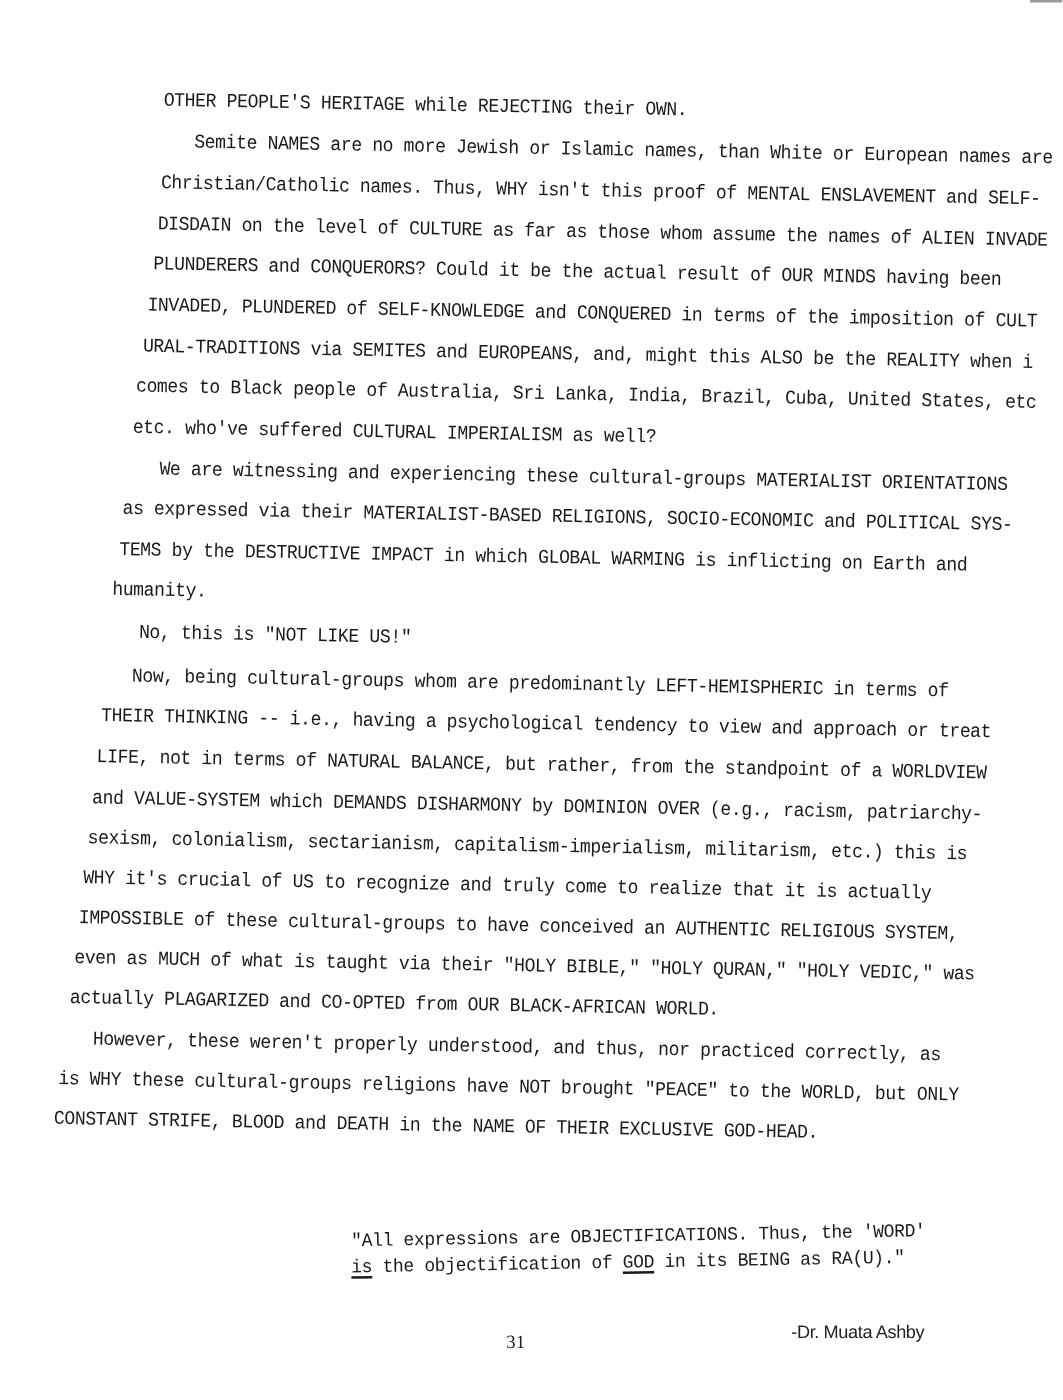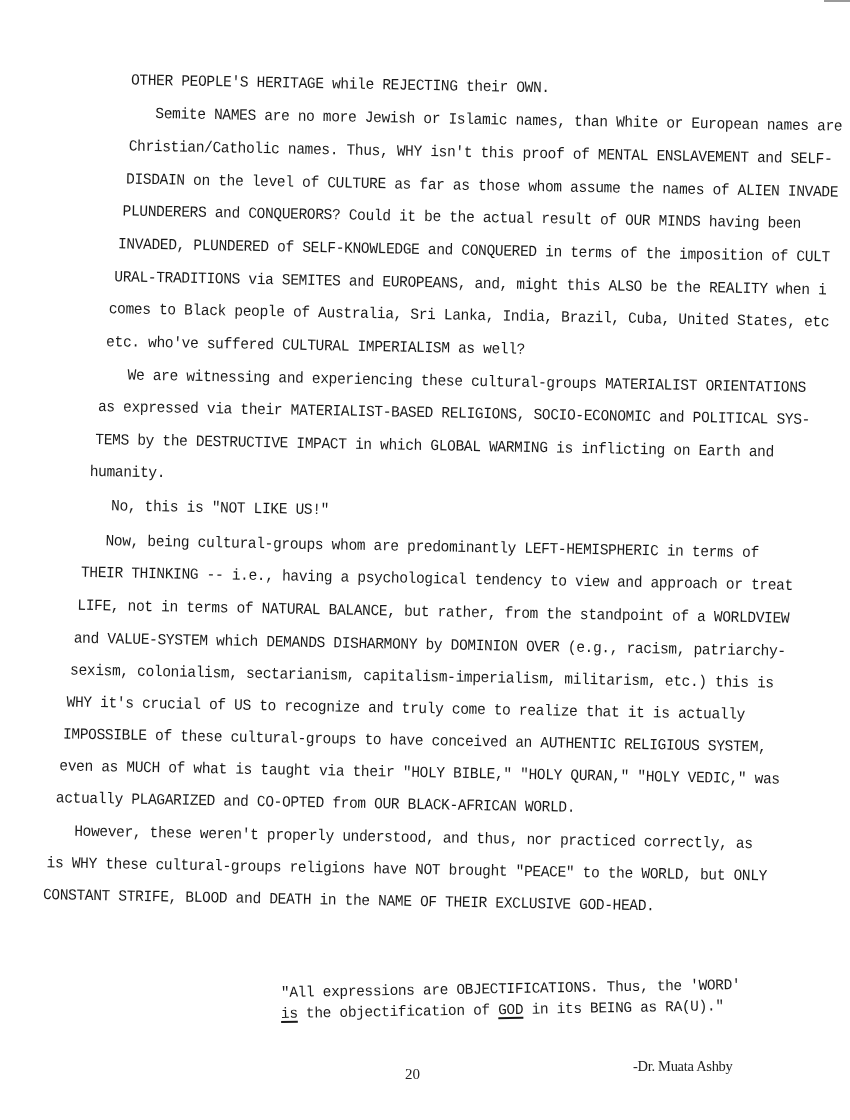--- a/index.html
+++ b/index.html
@@ -36,21 +36,21 @@
     transform-origin: left center;
   }
   .u { text-decoration: underline; text-underline-offset: 3px; text-decoration-thickness: 1.5px; margin-top: 10px; }
   .page-number {
     position: absolute; left: 405px; top: 1066px;
     font-family: "Liberation Serif", "DejaVu Serif", serif;
     font-size: 15px; color: #222;
   }
   .attribution {
     position: absolute; left: 633px; top: 1058px;
-    font-family: Liberation Serif, serif;
+    font-family: Liberation Sans, sans-serif;
     font-size: 14.5px; color: #222; white-space: nowrap; letter-spacing: -0.3px;
   }
 </style>
 </head>
 <body>
 
 <div class="page">
   <div class="scan-mark"></div>
 
   <div class="body-text">
@@ -81,14 +81,14 @@
     <div class="line" style="left:61px;top:855px">is WHY these cultural-groups religions have NOT brought "PEACE" to the WORLD, but ONLY</div>
     <div class="line" style="left:58px;top:887px">CONSTANT STRIFE, BLOOD and DEATH in the NAME OF THEIR EXCLUSIVE GOD-HEAD.</div>
   </div>
 
   <div>
     <div class="quote" style="left:281px;top:985px;transform:rotate(-1.0deg) scaleX(0.96)">"All expressions are OBJECTIFICATIONS. Thus, the 'WORD'</div>
     <div class="quote" style="left:281px;top:1006px;transform:rotate(-1.0deg) scaleX(0.96)"><span class="u">is</span><span> the objectification of </span><span class="u">GOD</span><span> in its BEING as RA(U)."</span></div>
   </div>
 
   <div class="attribution">-Dr. Muata Ashby</div>
-  <div class="page-number">20</div>
+  <div class="page-number">31</div>
 </div>
 
 </body></html>

